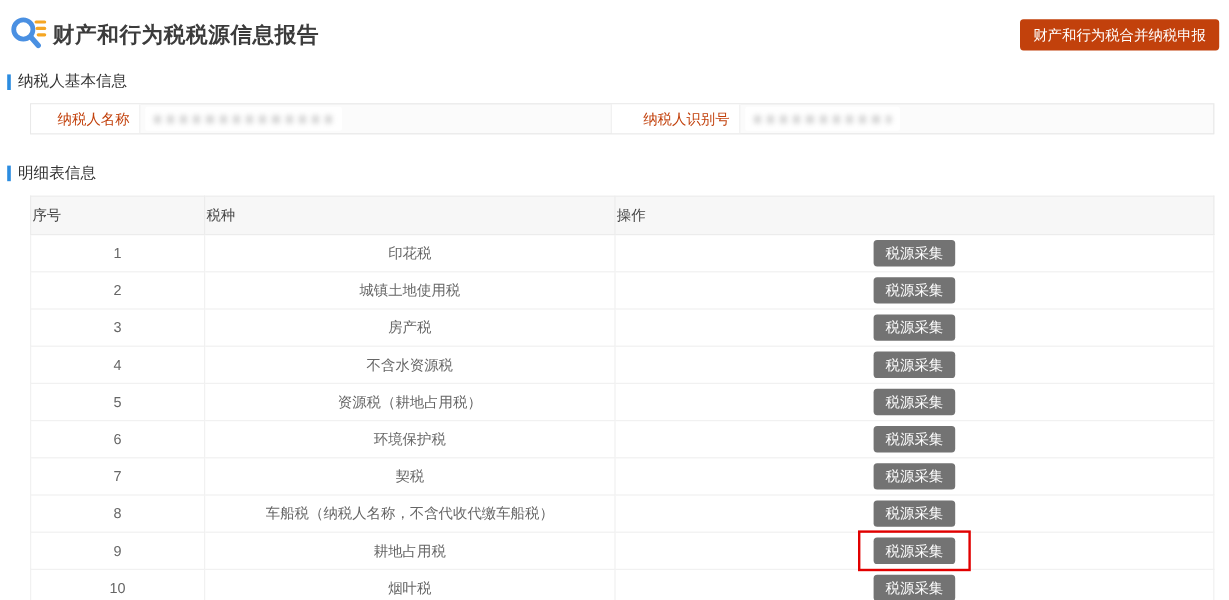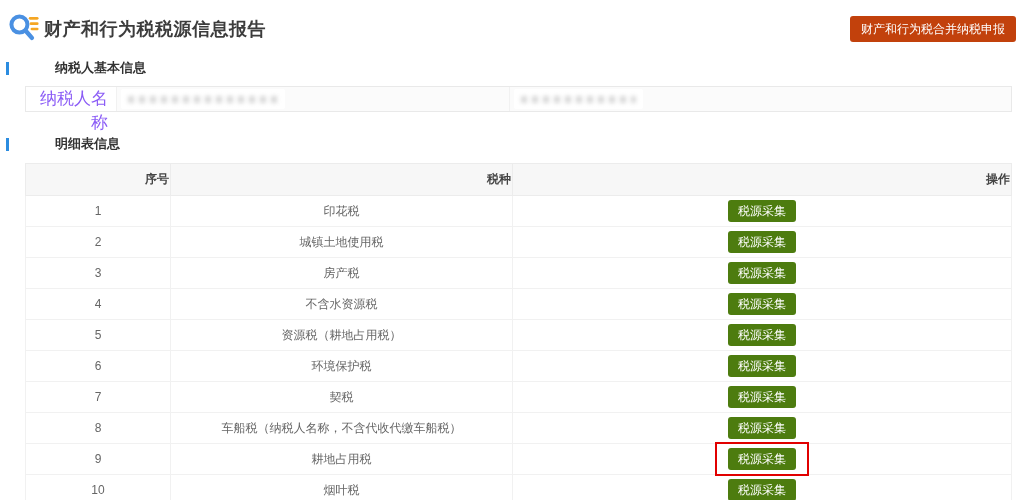--- a/index.html
+++ b/index.html
@@ -14,30 +14,30 @@
   .logo{width:32px;height:32px;margin-right:5px;flex:0 0 auto;}
   .app-title{font-size:18px;font-weight:600;color:#3c3c3c;letter-spacing:.5px;}
   .primary-btn{
     background:#c2410c;color:#fff;border:none;border-radius:3px;
     font-size:12px;line-height:1;padding:7px 11px;cursor:pointer;
     font-family:inherit;
   }
   
   .section-title{
     display:flex;align-items:center;margin-left:6px;
-    font-size:13px;font-weight:bold;color:#333;gap:40px;
+    font-size:13px;font-weight:normal;color:#333;
   }
   .section-title .bar{width:3px;height:13px;background:#2b8ce0;margin-right:6px;flex:0 0 auto;}
   .sec1{margin-top:15px;}
   .sec2{margin-top:23px;}
   
   .form-row{
     display:flex;align-items:stretch;height:24px;
     margin:9px 12px 0 25px;border:1px solid #e9e9e9;background:#fbfbfb;
-    font-size:17px;color:#8b5cf6;
+    font-size:12px;color:#c2410c;
   }
   .f-label{
     background:#fff;text-align:right;line-height:24px;padding-right:8px;
     border-right:1px solid #f1f1f1;flex:0 0 auto;
   }
   .f-label.l1{width:82px;}
   .f-label.l2{width:98px;}
   .f-value{display:flex;align-items:center;padding-left:4px;}
   .f-value.v1{width:388px;flex:0 0 auto;border-right:1px solid #f1f1f1;}
   .f-value.v2{flex:1 1 auto;}
@@ -47,26 +47,26 @@
   .blur-strip{
     height:7px;width:100%;
     background:repeating-linear-gradient(90deg,#b5b5b5 0 6px,rgba(0,0,0,0) 6px 11px);
     filter:blur(2px);opacity:.55;border-radius:2px;
   }
   
   .tbl-wrap{margin:10px 12px 0 25px;}
   table{width:100%;border-collapse:collapse;table-layout:fixed;font-size:12px;color:#666;}
   col.c1{width:145px;} col.c2{width:342px;}
   th{
-    background:#f7f7f7;font-weight:bold;color:#444;height:29px;
-    border:1px solid #ececec;text-align:right;
+    background:#f7f7f7;font-weight:normal;color:#444;height:29px;
+    border:1px solid #ececec;text-align:left;
   }
   td{height:28px;text-align:center;border:1px solid #f1f1f1;background:#fff;}
   .collect-btn{
-    background:#4d7c0f;color:#fff;border:none;border-radius:3px;
+    background:#737373;color:#fff;border:none;border-radius:3px;
     font-size:12px;line-height:1;padding:5px 10px;cursor:pointer;
     font-family:Liberation Serif, serif;vertical-align:middle;
   }
   .red-box{
     display:inline-flex;align-items:center;justify-content:center;
     border:2px solid #e10000;padding:4px 11px;margin:-8px 0;
     vertical-align:middle;
   }
 </style>
 </head>
@@ -91,20 +91,21 @@
   <span>纳税人基本信息</span>
 </div>
 
 <div class="form-row">
   <div class="f-label l1">纳税人名称</div>
   <div class="f-value v1">
     <div class="value-box b1">
       <div class="blur-strip"></div>
     </div>
   </div>
+  <div class="f-label l2">纳税人识别号</div>
   <div class="f-value v2">
     <div class="value-box b2">
       <div class="blur-strip"></div>
     </div>
   </div>
 </div>
 
 <div class="section-title sec2">
   <span class="bar"></span>
   <span>明细表信息</span>

